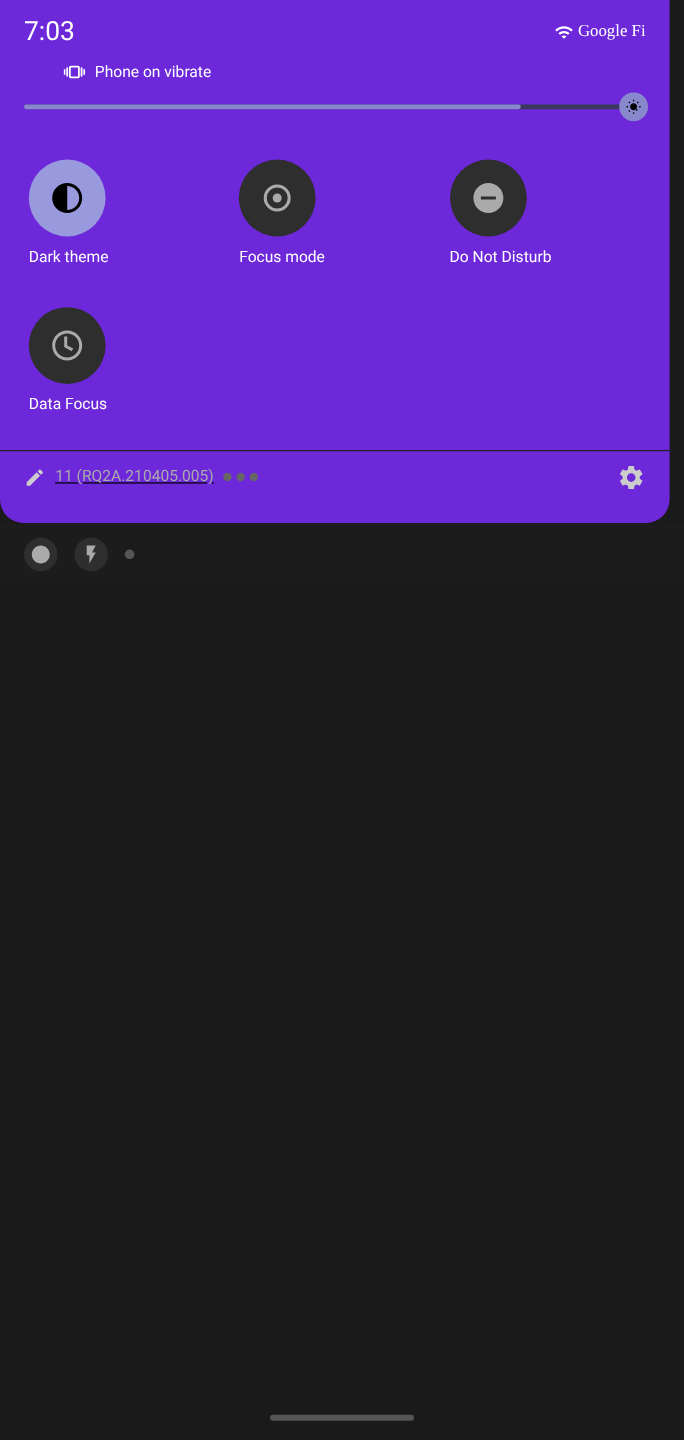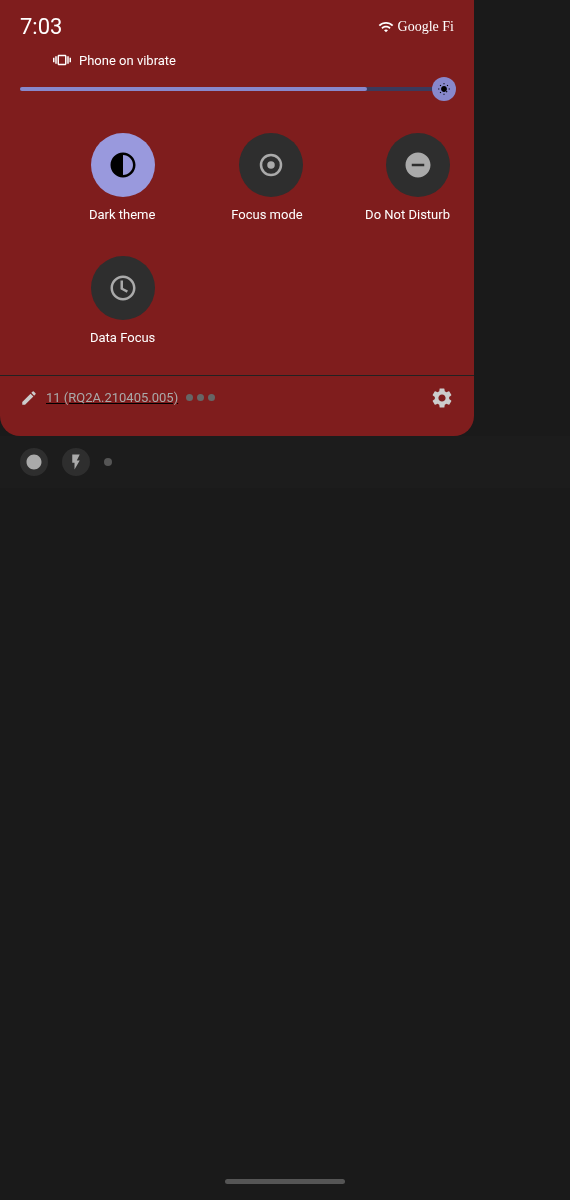--- a/index.html
+++ b/index.html
@@ -7,22 +7,22 @@
     body {
       width: 570px;
       height: 1200px;
       background: #1a1a1a;
       font-family: 'Roboto', Arial, sans-serif;
       overflow: hidden;
       position: relative;
     }
 
     .quick-settings-panel {
-      width: 474px;
-      background: #7f1d1d;
+      width: 558px;
+      background: #6d28d9;
       border-radius: 0 0 20px 20px;
       padding: 0 0 16px 0;
     }
 
     .status-bar {
       display: flex;
       justify-content: space-between;
       align-items: center;
       padding: 14px 20px 8px 20px;
     }
@@ -91,21 +91,21 @@
     .tiles-grid {
       display: grid;
       grid-template-columns: repeat(3, 1fr);
       gap: 0;
       padding: 8px 16px;
     }
 
     .tile {
       display: flex;
       flex-direction: column;
-      align-items: flex-end;
+      align-items: flex-start;
       padding: 16px 8px 16px 8px;
       gap: 10px;
       cursor: pointer;
     }
 
     .tile-icon {
       width: 64px;
       height: 64px;
       border-radius: 50%;
       display: flex;

